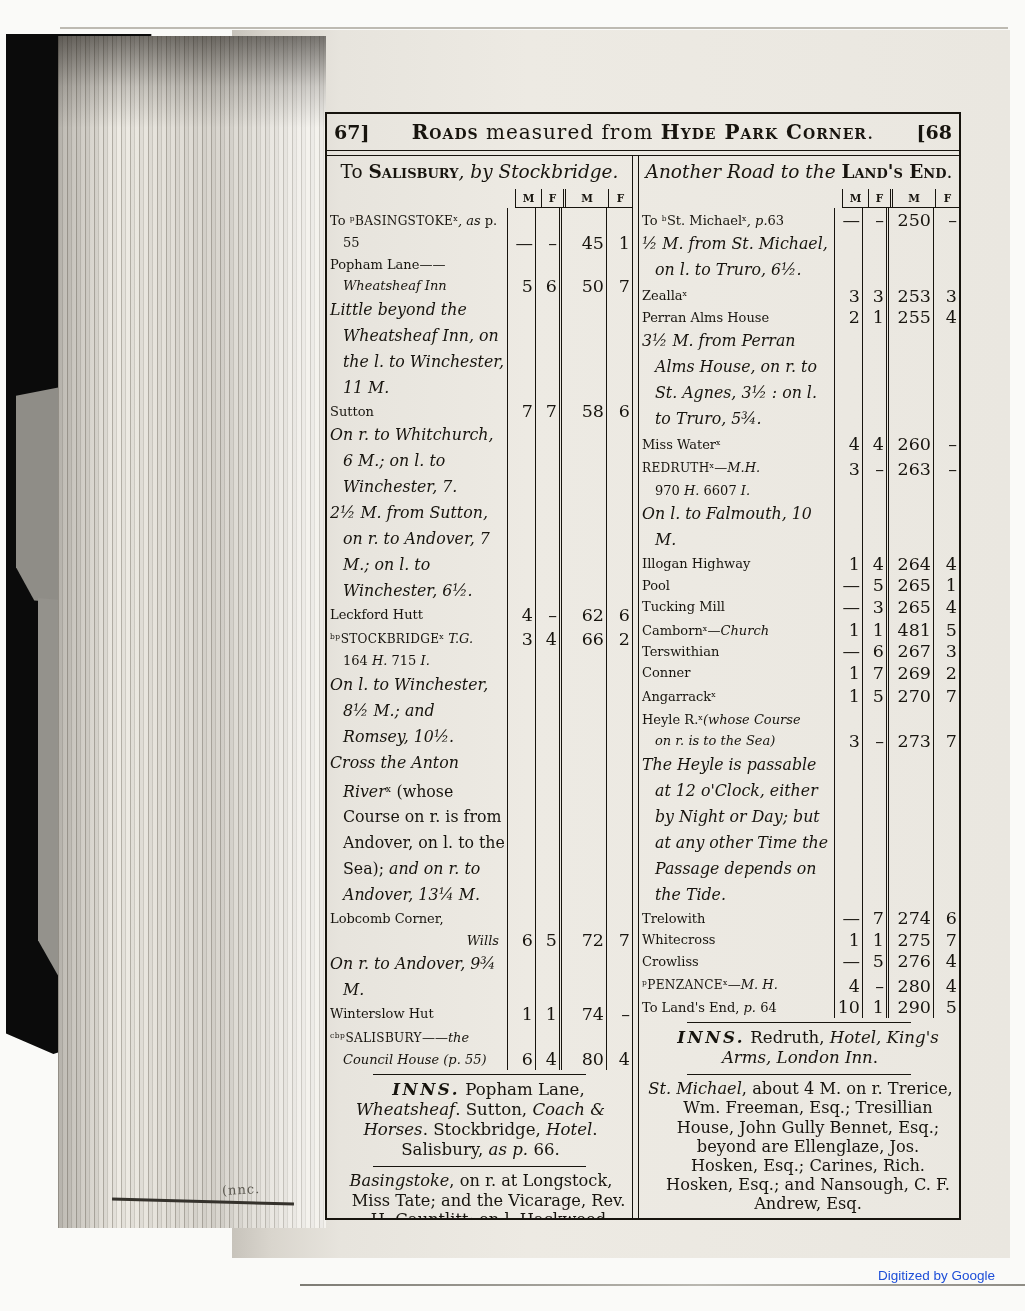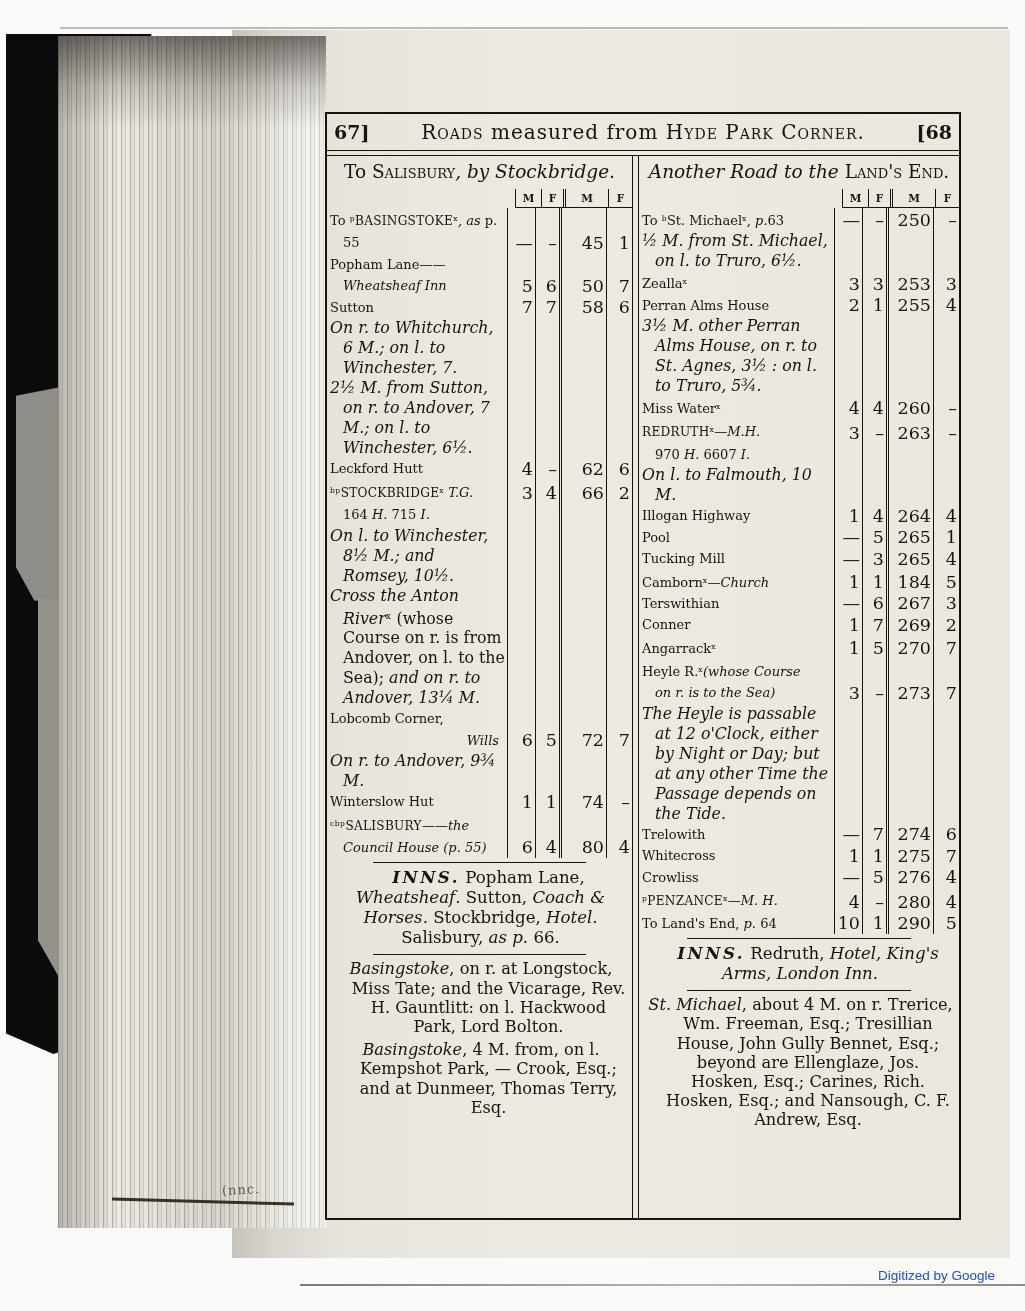--- a/index.html
+++ b/index.html
@@ -47,42 +47,42 @@
   #col1{flex:1;}
   .divider{width:5px;border-left:1.6px solid #17140e;border-right:1.6px solid #17140e;}
 
   .coltitle{height:33px;line-height:31px;text-align:center;font-size:18.5px;white-space:nowrap;overflow:hidden;}
 
   .row{display:flex;align-items:stretch;}
   .txt{flex:1;padding:0 2px 0 16px;text-indent:-13px;min-height:20px;}
   .txt.sub{text-indent:0;}
   .txt.right{text-align:right;padding-right:8px;text-indent:0;}
   .erow .txt{font-size:13px;line-height:21.5px;}
-  .nrow .txt{font-size:15.8px;line-height:20px;}
+  .nrow .txt{font-size:15.8px;line-height:26px;}
   .cell{display:flex;align-items:flex-end;justify-content:flex-end;
     padding:0 2px 1px 0;font-size:17.5px;line-height:20px;}
   .c0{width:25px;border-left:1.4px solid #17140e;}
   .c1{width:21px;border-left:1.4px solid #17140e;}
   .c2{width:42px;border-left:3.5px double #17140e;}
   .c3{width:23px;border-left:1.4px solid #17140e;}
   .row.hdr2{height:19px;}
   .cell.hd{align-items:center;justify-content:center;font-size:10.5px;font-weight:700;
     border-bottom:1.2px solid #17140e;padding:0;}
 
   .rule{border-top:1.6px solid #17140e;width:70%;margin:4px auto 3px auto;}
   .para{padding:1px 4px 2px 6px;font-size:16.6px;line-height:20px;text-align:center;}
   .para.inns{text-indent:16px;}
   .para.gn{font-size:16.2px;line-height:19.2px;padding-left:22px;text-indent:-15px;margin:1px 0;}
 
   
   .rr{font-style:normal;}
   .i{font-style:italic;}
   .sc{font-size:.93em;letter-spacing:.3px;}
   .sup{font-size:.58em;vertical-align:.5em;letter-spacing:.5px;}
-  .v{font-variant:small-caps;font-weight:400;margin-top:37px;}
+  .v{font-variant:small-caps;font-weight:700;margin-top:37px;}
   .ii{font-style:italic;letter-spacing:2.5px;font-weight:600;}
 </style>
 </head>
 <body>
 
 <div id="scene">
   <div class="blackband"></div>
   <div class="clamp1"></div>
   <div class="clamp2"></div>
   <div class="page-flat"></div>
@@ -120,20 +120,27 @@
             <div class="cell c2"></div>
             <div class="cell c3"></div>
           </div>
           <div class="row erow">
             <div class="txt sub"><span class="i">Wheatsheaf Inn</span></div>
             <div class="cell c0">5</div>
             <div class="cell c1">6</div>
             <div class="cell c2">50</div>
             <div class="cell c3">7</div>
           </div>
+          <div class="row nrow">
+            <div class="txt"><span class="i">Little beyond the Wheatsheaf Inn, on the l. to Winchester, 11 M.</span></div>
+            <div class="cell c0"></div>
+            <div class="cell c1"></div>
+            <div class="cell c2"></div>
+            <div class="cell c3"></div>
+          </div>
           <div class="row erow">
             <div class="txt"><span class="rr">Sutton</span></div>
             <div class="cell c0">7</div>
             <div class="cell c1">7</div>
             <div class="cell c2">58</div>
             <div class="cell c3">6</div>
           </div>
           <div class="row nrow">
             <div class="txt"><span class="i">On r. to Whitchurch, 6 M.; on l. to Winchester, 7.</span></div>
             <div class="cell c0"></div>
@@ -263,21 +270,21 @@
             <div class="cell c3">3</div>
           </div>
           <div class="row erow">
             <div class="txt"><span class="rr">Perran Alms House</span></div>
             <div class="cell c0">2</div>
             <div class="cell c1">1</div>
             <div class="cell c2">255</div>
             <div class="cell c3">4</div>
           </div>
           <div class="row nrow">
-            <div class="txt"><span class="i">3½ M. other Perran Alms House, on r. to St. Agnes, 3½ : on l. to Truro, 5¾.</span></div>
+            <div class="txt"><span class="i">3½ M. from Perran Alms House, on r. to St. Agnes, 3½ : on l. to Truro, 5¾.</span></div>
             <div class="cell c0"></div>
             <div class="cell c1"></div>
             <div class="cell c2"></div>
             <div class="cell c3"></div>
           </div>
           <div class="row erow">
             <div class="txt"><span class="rr">Miss Water</span><span class="sup">x</span></div>
             <div class="cell c0">4</div>
             <div class="cell c1">4</div>
             <div class="cell c2">260</div>
@@ -322,21 +329,21 @@
             <div class="txt"><span class="rr">Tucking Mill</span></div>
             <div class="cell c0">—</div>
             <div class="cell c1">3</div>
             <div class="cell c2">265</div>
             <div class="cell c3">4</div>
           </div>
           <div class="row erow">
             <div class="txt"><span class="rr">Camborn</span><span class="sup">x</span><span class="rr">—</span><span class="i">Church</span></div>
             <div class="cell c0">1</div>
             <div class="cell c1">1</div>
-            <div class="cell c2">184</div>
+            <div class="cell c2">481</div>
             <div class="cell c3">5</div>
           </div>
           <div class="row erow">
             <div class="txt"><span class="rr">Terswithian</span></div>
             <div class="cell c0">—</div>
             <div class="cell c1">6</div>
             <div class="cell c2">267</div>
             <div class="cell c3">3</div>
           </div>
           <div class="row erow">

